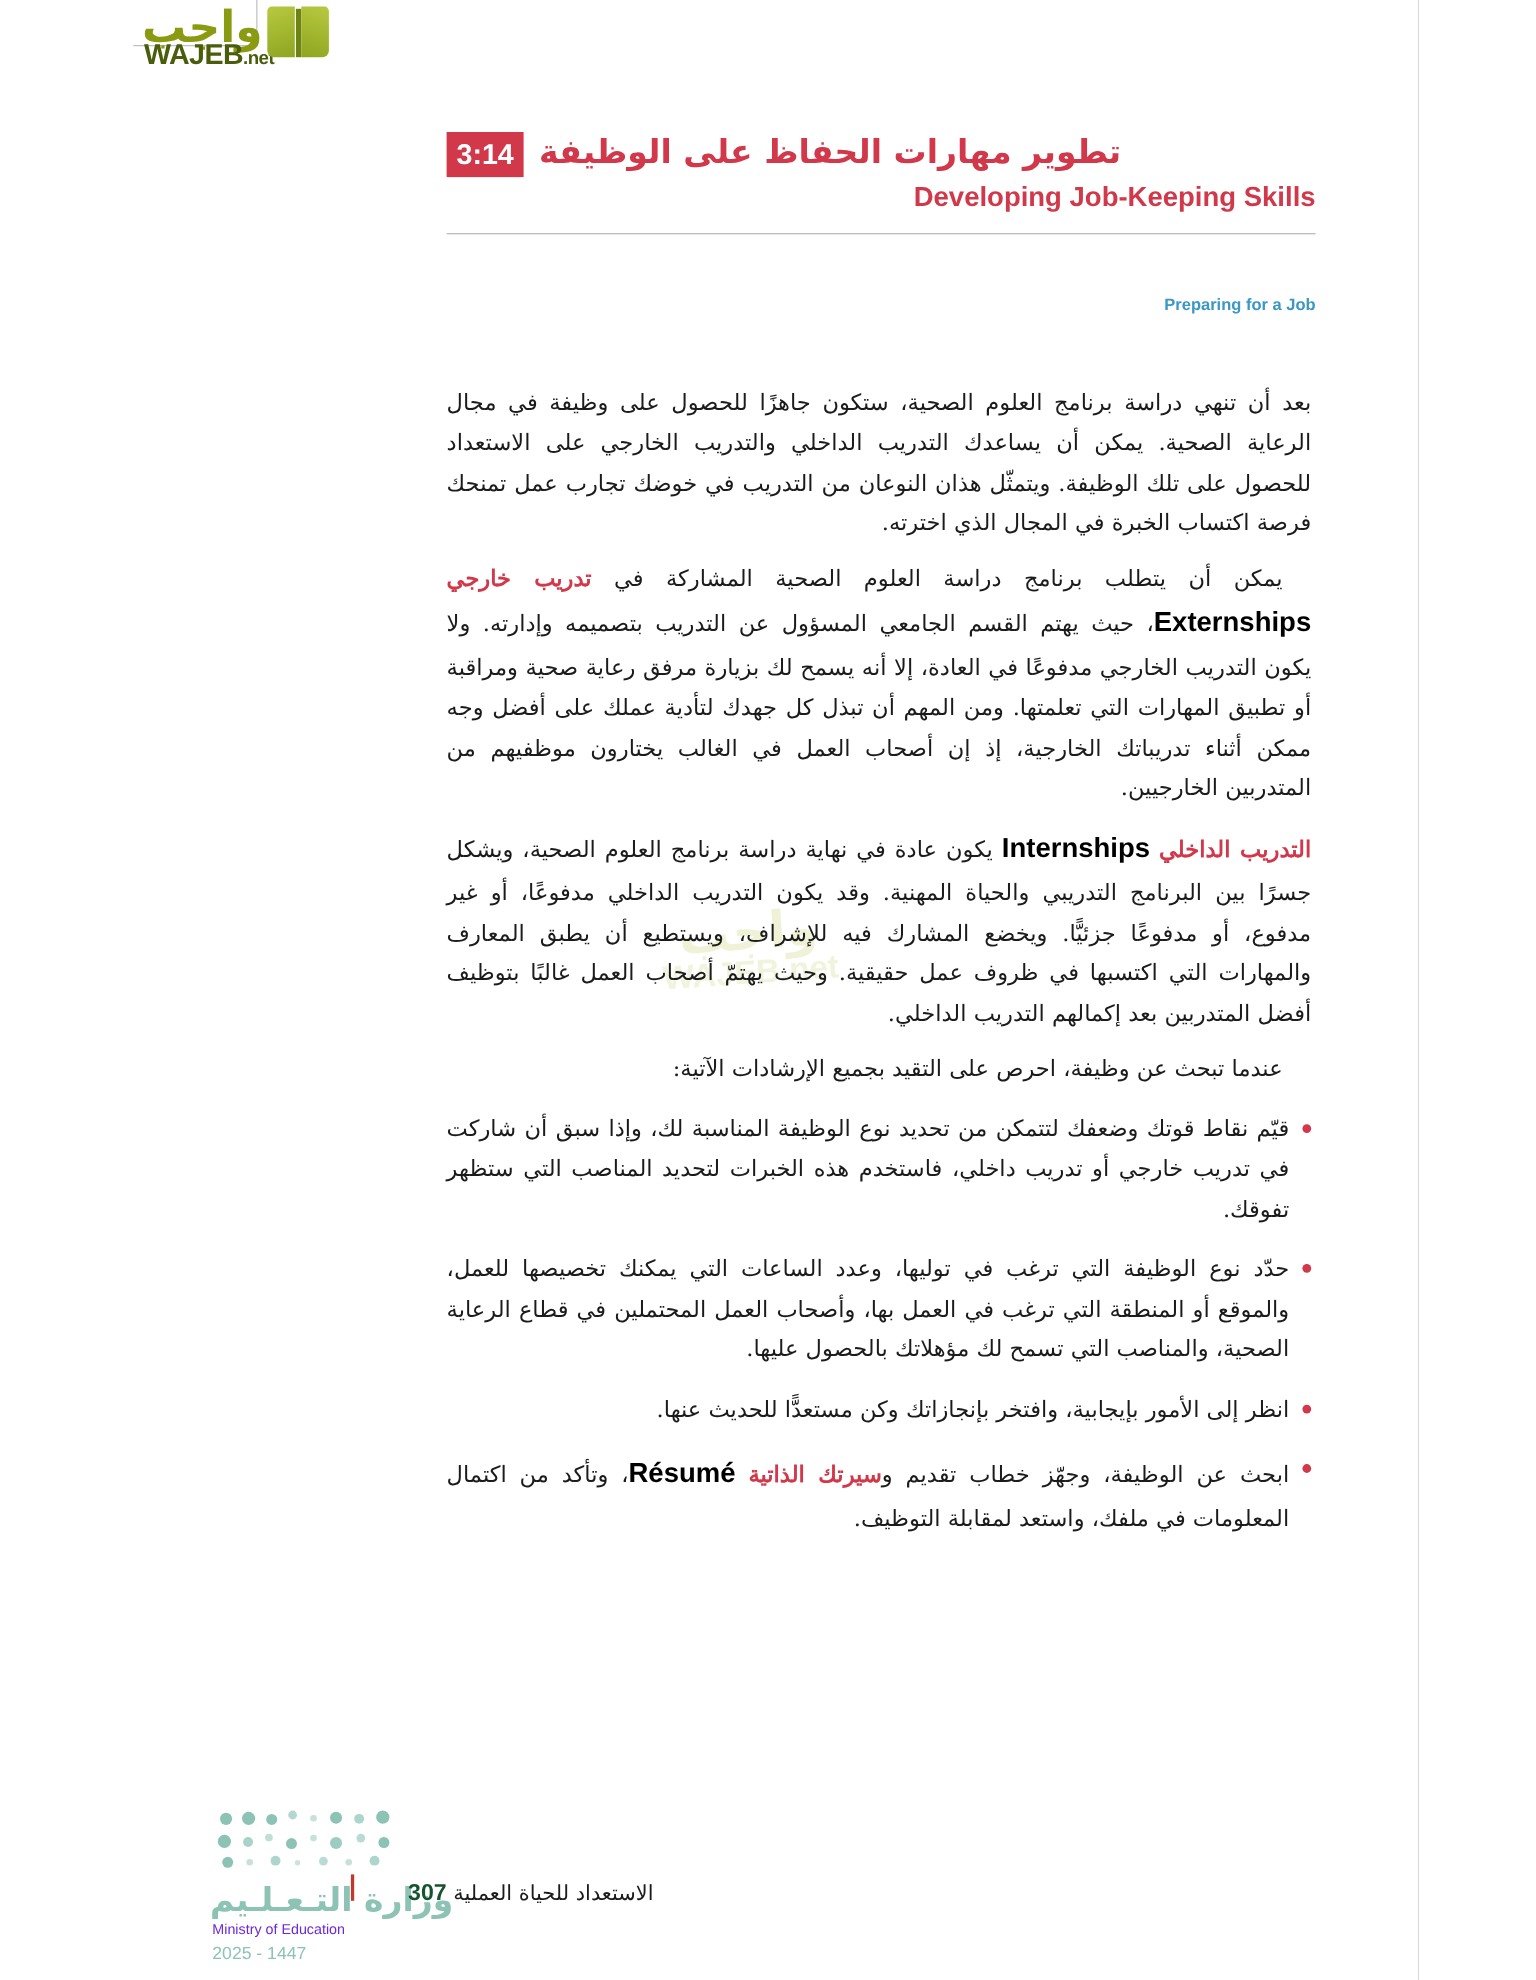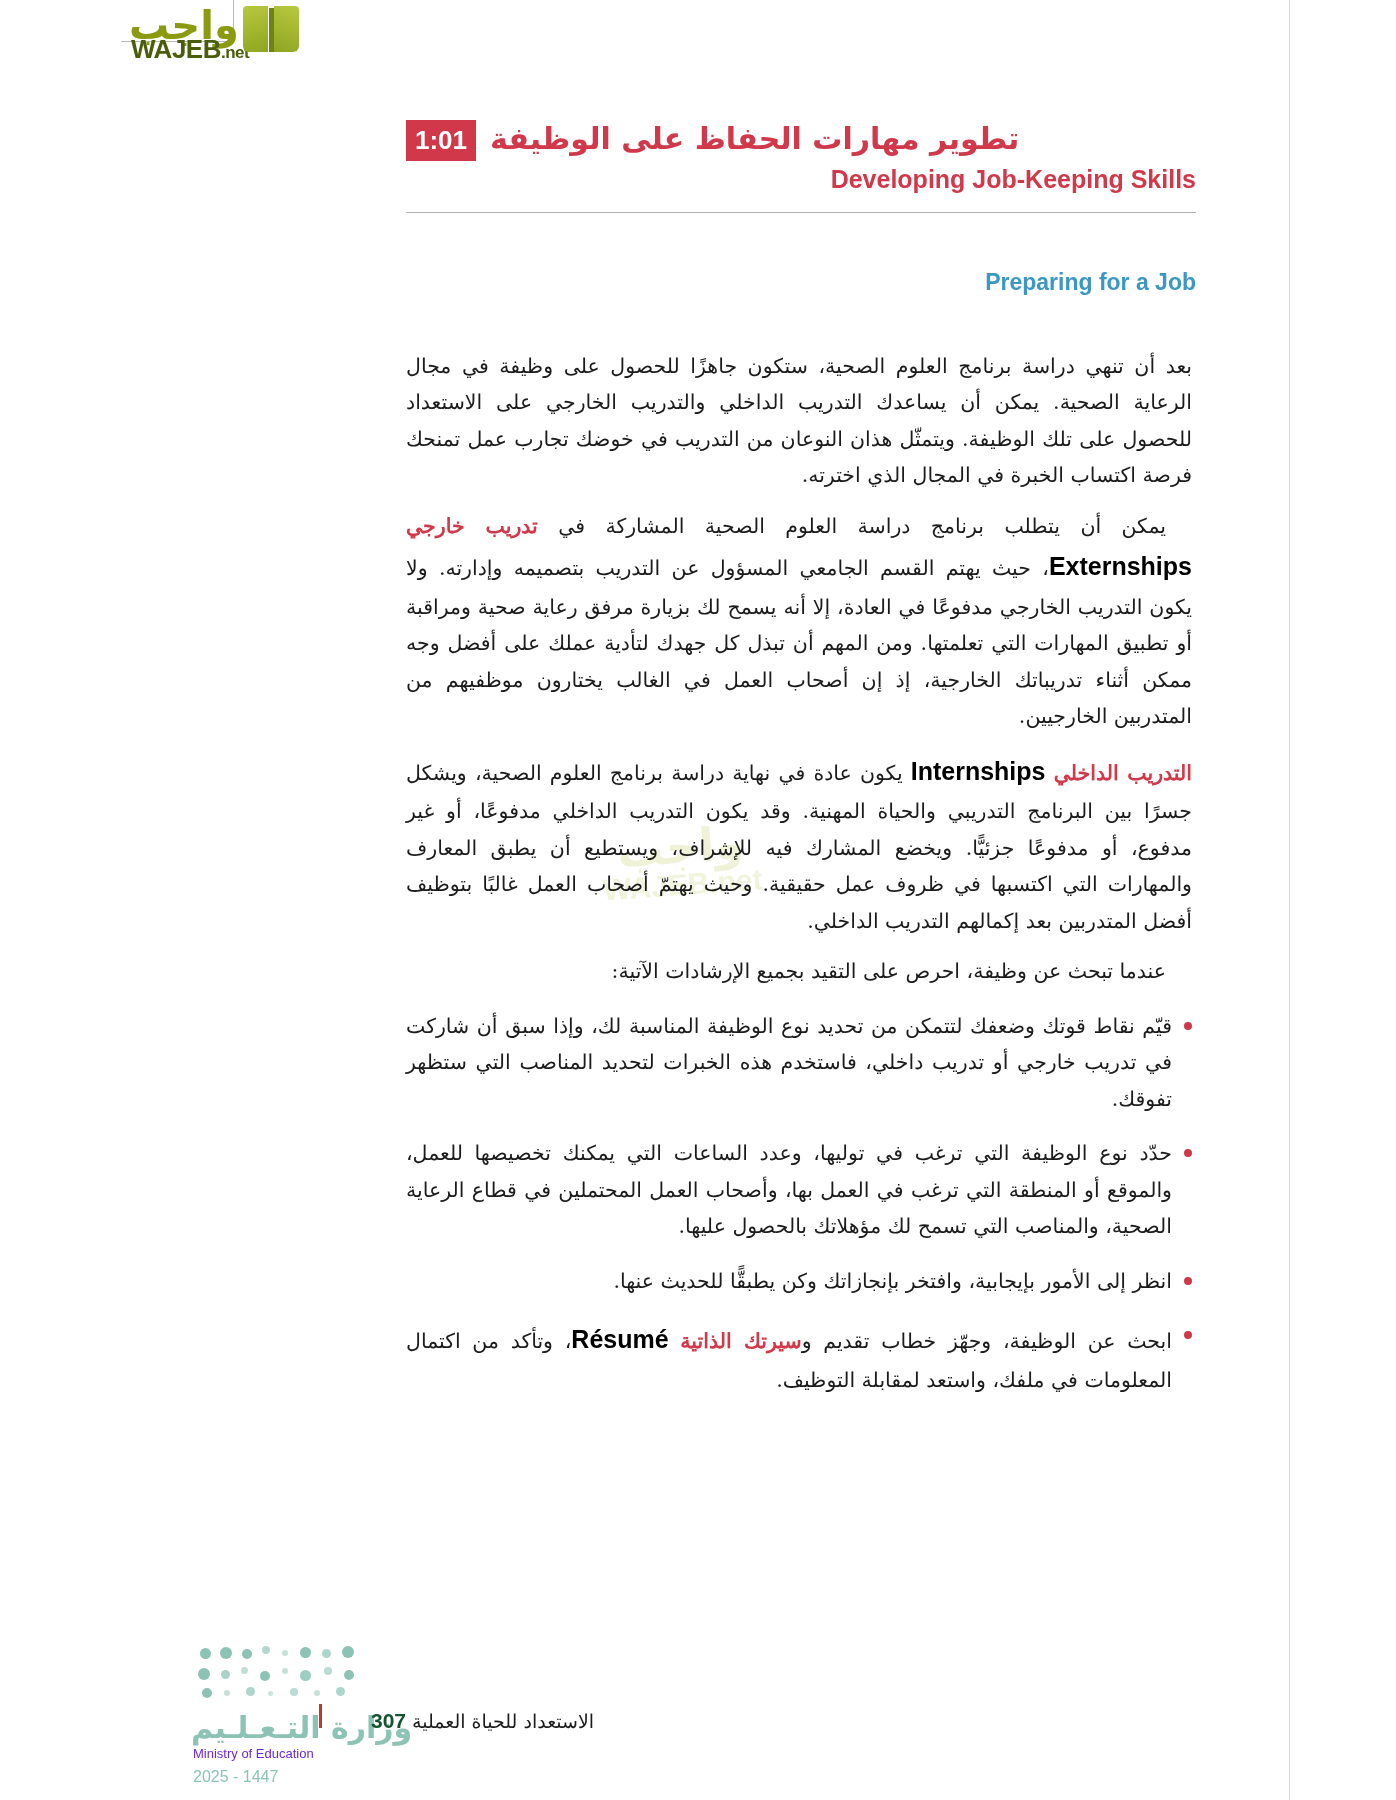--- a/index.html
+++ b/index.html
@@ -187,21 +187,21 @@
   .subhead-ar {
     font-family: "DejaVu Sans", sans-serif;
     font-size: 22px;
     font-weight: bold;
     color: #3b97c4;
     direction: rtl;
     line-height: 1.3;
   }
   .subhead-en {
     font-family: "Liberation Sans", sans-serif;
-    font-size: 23px;
+    font-size: 15px;
     font-weight: bold;
     color: #3b97c4;
     direction: ltr;
     text-align: right;
     margin-top: 5px;
   }
 
   
   .body-col {
     position: absolute;
@@ -359,21 +359,21 @@
     </div>
   </div>
 
   <div class="wm-center">
     <div class="c-ar">واجب</div>
     <div class="c-en">WAJEB.net</div>
   </div>
 
   <div class="headline">
     <div class="headline-row">
-      <div class="section-badge">1:01</div>
+      <div class="section-badge">3:14</div>
       <div class="headline-ar">تطوير مهارات الحفاظ على الوظيفة</div>
     </div>
     <div class="headline-en">Developing Job-Keeping Skills</div>
   </div>
   <div class="headline-rule"></div>
 
   <div class="subhead">
     <div class="subhead-en">Preparing for a Job</div>
   </div>
 
@@ -383,21 +383,21 @@
 
     <p class="para indent"><span>يمكن أن يتطلب برنامج دراسة العلوم الصحية المشاركة في </span><span class="term-red">تدريب خارجي</span> <span class="term-red-en">Externships</span><span>، حيث يهتم القسم الجامعي المسؤول عن التدريب بتصميمه وإدارته. ولا يكون التدريب الخارجي مدفوعًا في العادة، إلا أنه يسمح لك بزيارة مرفق رعاية صحية ومراقبة أو تطبيق المهارات التي تعلمتها. ومن المهم أن تبذل كل جهدك لتأدية عملك على أفضل وجه ممكن أثناء تدريباتك الخارجية، إذ إن أصحاب العمل في الغالب يختارون موظفيهم من المتدربين الخارجيين.</span></p>
 
     <p class="para"><span class="term-red">التدريب الداخلي</span> <span class="term-red-en">Internships</span><span> يكون عادة في نهاية دراسة برنامج العلوم الصحية، ويشكل جسرًا بين البرنامج التدريبي والحياة المهنية. وقد يكون التدريب الداخلي مدفوعًا، أو غير مدفوع، أو مدفوعًا جزئيًّا. ويخضع المشارك فيه للإشراف، ويستطيع أن يطبق المعارف والمهارات التي اكتسبها في ظروف عمل حقيقية. وحيث يهتمّ أصحاب العمل غالبًا بتوظيف أفضل المتدربين بعد إكمالهم التدريب الداخلي.</span></p>
 
     <p class="para indent">عندما تبحث عن وظيفة، احرص على التقيد بجميع الإرشادات الآتية:</p>
 
     <ul class="tips">
       <li><span>قيّم نقاط قوتك وضعفك لتتمكن من تحديد نوع الوظيفة المناسبة لك، وإذا سبق أن شاركت في تدريب خارجي أو تدريب داخلي، فاستخدم هذه الخبرات لتحديد المناصب التي ستظهر تفوقك.</span></li>
       <li><span>حدّد نوع الوظيفة التي ترغب في توليها، وعدد الساعات التي يمكنك تخصيصها للعمل، والموقع أو المنطقة التي ترغب في العمل بها، وأصحاب العمل المحتملين في قطاع الرعاية الصحية، والمناصب التي تسمح لك مؤهلاتك بالحصول عليها.</span></li>
-      <li><span>انظر إلى الأمور بإيجابية، وافتخر بإنجازاتك وكن يطبقًّا للحديث عنها.</span></li>
+      <li><span>انظر إلى الأمور بإيجابية، وافتخر بإنجازاتك وكن مستعدًّا للحديث عنها.</span></li>
       <li><span>ابحث عن الوظيفة، وجهّز خطاب تقديم و</span><span class="term-red">سيرتك الذاتية</span> <span class="term-red-en">Résumé</span><span>، وتأكد من اكتمال المعلومات في ملفك، واستعد لمقابلة التوظيف.</span></li>
     </ul>
 
   </div>
 
   <div class="footer">
 
     <div class="moe-dots">
       <i style="left:4px;  top:2px;  width:11px; height:11px;"></i>
       <i style="left:24px; top:1px;  width:12px; height:12px;"></i>

